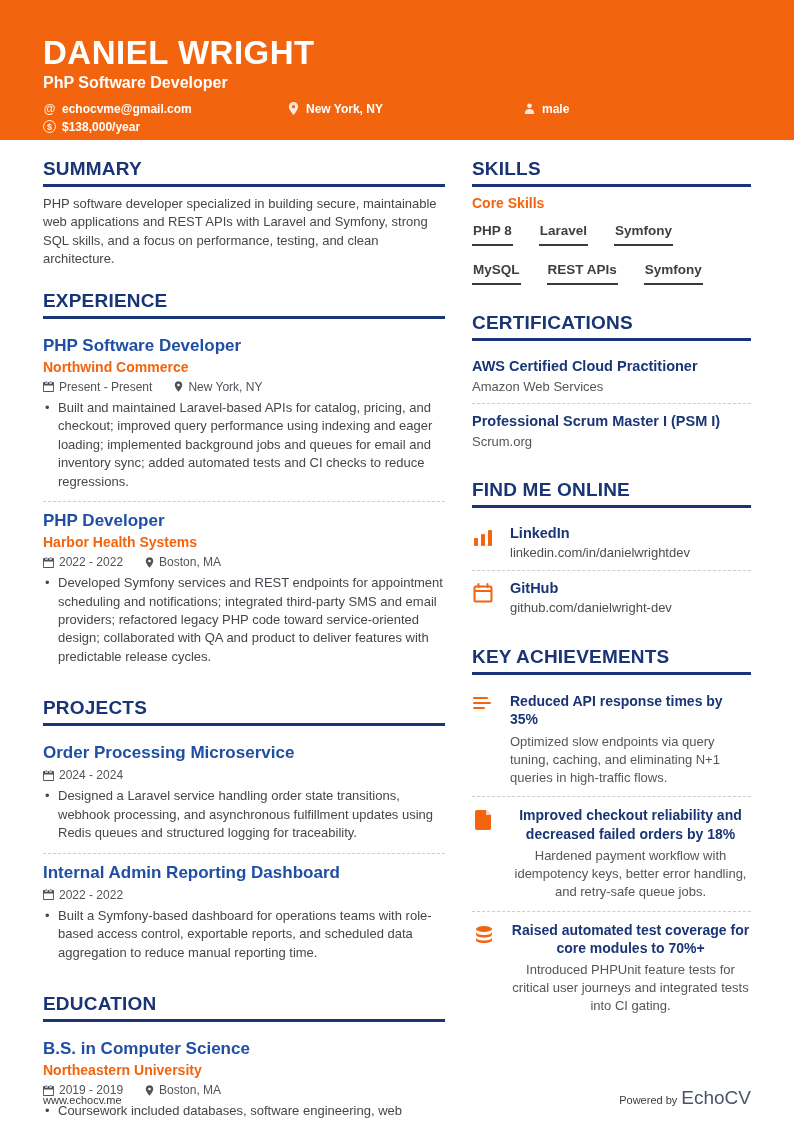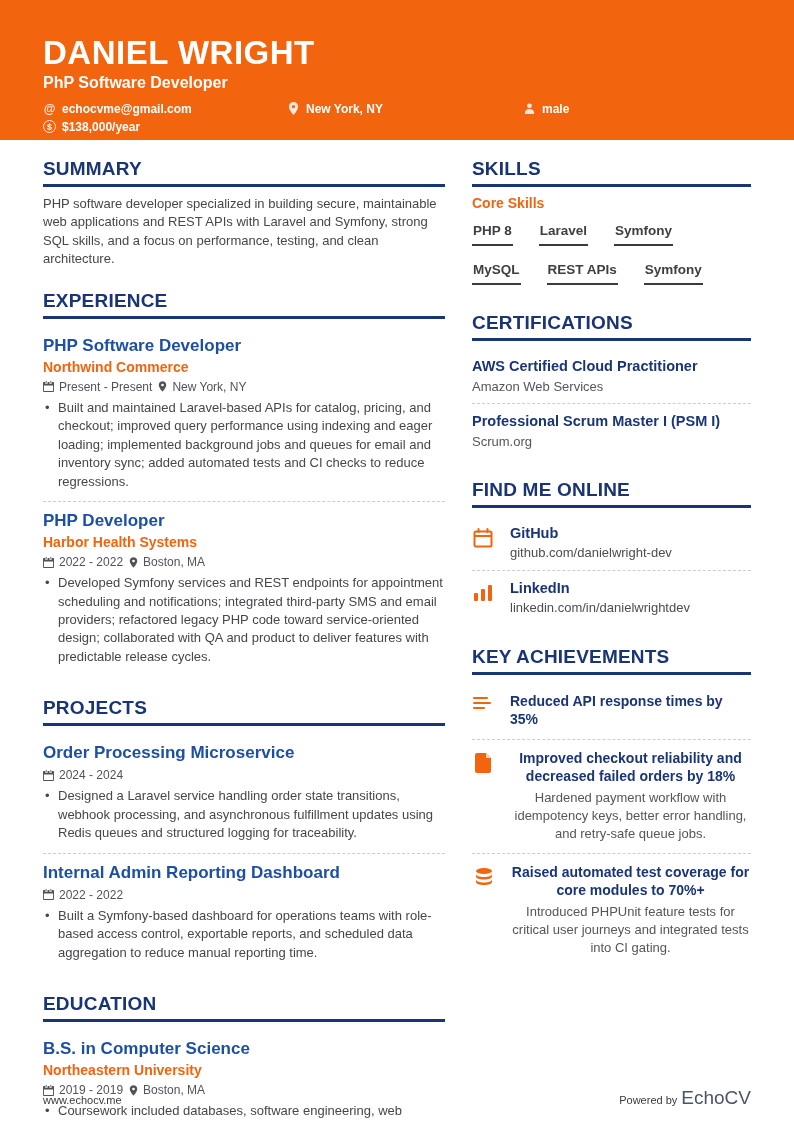--- a/index.html
+++ b/index.html
@@ -33,21 +33,21 @@
     color:#1A3575; font-size:19px; font-weight:bold; letter-spacing:.2px;
     border-bottom:3px solid #1A3575; padding-bottom:4px; margin:21px 0 8px 0;
   }
   .content h2.first { margin-top:18px; }
   .body-text { color:#46464C; font-size:13px; line-height:1.42; }
   
   .entry { padding:9px 0 10px 0; }
   .entry + .entry { border-top:1px dashed #C9CDD4; }
   .entry-title { color:#1E4FA3; font-size:17px; font-weight:bold; }
   .entry-org { color:#F2640D; font-size:14px; font-weight:bold; margin-top:3px; }
-  .meta-row { display:flex; align-items:center; gap:6px; margin-top:5px; color:#52525A; font-size:12px; }
+  .meta-row { display:flex; align-items:center; gap:22px; margin-top:5px; color:#52525A; font-size:12px; }
   .meta-item { display:flex; align-items:center; gap:5px; }
   .meta-item svg { display:block; flex:none; }
   .bullet { position:relative; padding-left:15px; margin-top:5px; color:#46464C; font-size:13px; line-height:1.42; }
   .bullet::before { content:"•"; position:absolute; left:2px; top:0; color:#46464C; }
   
   .skills-group-label { color:#F2640D; font-size:14px; font-weight:bold; margin:8px 0 2px 0; }
   .skills-wrap { display:flex; flex-wrap:wrap; }
   .skill { color:#3E3E44; font-size:13.5px; font-weight:bold; border-bottom:2px solid #3A3A40; padding:6px 1px 6px 1px; margin:4px 26px 6px 0; }
   
   .cert { padding:8px 0 9px 0; }
@@ -232,55 +232,56 @@
       </div>
       <div class="cert">
         <div class="cert-title">Professional Scrum Master I (PSM I)</div>
         <div class="cert-org">Scrum.org</div>
       </div>
 
       <h2 class="sec">FIND ME ONLINE</h2>
       <div class="online">
         <span class="online-icon">
           <svg width="22" height="22" viewBox="0 0 22 22">
+              <rect x="2" y="11" width="4" height="8" rx="1" fill="#F2640D"></rect>
+              <rect x="9" y="7" width="4" height="12" rx="1" fill="#F2640D"></rect>
+              <rect x="16" y="3" width="4" height="16" rx="1" fill="#F2640D"></rect>
+            </svg>
+        </span>
+        <div>
+          <div class="online-title">LinkedIn</div>
+          <div class="online-url">linkedin.com/in/danielwrightdev</div>
+        </div>
+      </div>
+      <div class="online">
+        <span class="online-icon">
+          <svg width="22" height="22" viewBox="0 0 22 22">
               <path fill="none" stroke="#F2640D" stroke-width="2" d="M4 4.5h14a1.5 1.5 0 0 1 1.5 1.5v12a1.5 1.5 0 0 1-1.5 1.5H4A1.5 1.5 0 0 1 2.5 18V6A1.5 1.5 0 0 1 4 4.5z"></path>
               <path stroke="#F2640D" stroke-width="2" d="M2.5 9h17"></path>
               <path stroke="#F2640D" stroke-width="2" stroke-linecap="round" d="M6.5 2v3M15.5 2v3"></path>
             </svg>
         </span>
         <div>
           <div class="online-title">GitHub</div>
           <div class="online-url">github.com/danielwright-dev</div>
-        </div>
-      </div>
-      <div class="online">
-        <span class="online-icon">
-          <svg width="22" height="22" viewBox="0 0 22 22">
-              <rect x="2" y="11" width="4" height="8" rx="1" fill="#F2640D"></rect>
-              <rect x="9" y="7" width="4" height="12" rx="1" fill="#F2640D"></rect>
-              <rect x="16" y="3" width="4" height="16" rx="1" fill="#F2640D"></rect>
-            </svg>
-        </span>
-        <div>
-          <div class="online-title">LinkedIn</div>
-          <div class="online-url">linkedin.com/in/danielwrightdev</div>
         </div>
       </div>
 
       <h2 class="sec">KEY ACHIEVEMENTS</h2>
       <div class="ach">
         <span class="ach-icon">
           <svg width="22" height="18" viewBox="0 0 22 18">
               <rect x="1" y="2" width="15" height="2" rx="1" fill="#F2640D"></rect>
               <rect x="1" y="7" width="18" height="2" rx="1" fill="#F2640D"></rect>
               <rect x="1" y="12" width="12" height="2" rx="1" fill="#F2640D"></rect>
             </svg>
         </span>
         <div>
           <div class="ach-title">Reduced API response times by 35%</div>
+          <div class="ach-desc">Optimized slow endpoints via query tuning, caching, and eliminating N+1 queries in high-traffic flows.</div>
         </div>
       </div>
       <div class="ach">
         <span class="ach-icon">
           <svg width="20" height="22" viewBox="0 0 20 22">
               <path fill="#F2640D" d="M3 1h9l5 5v13a2 2 0 0 1-2 2H3a2 2 0 0 1-2-2V3a2 2 0 0 1 2-2z"></path>
               <path fill="#FAD9C3" d="M12 1l5 5h-5z"></path>
             </svg>
         </span>
         <div>

